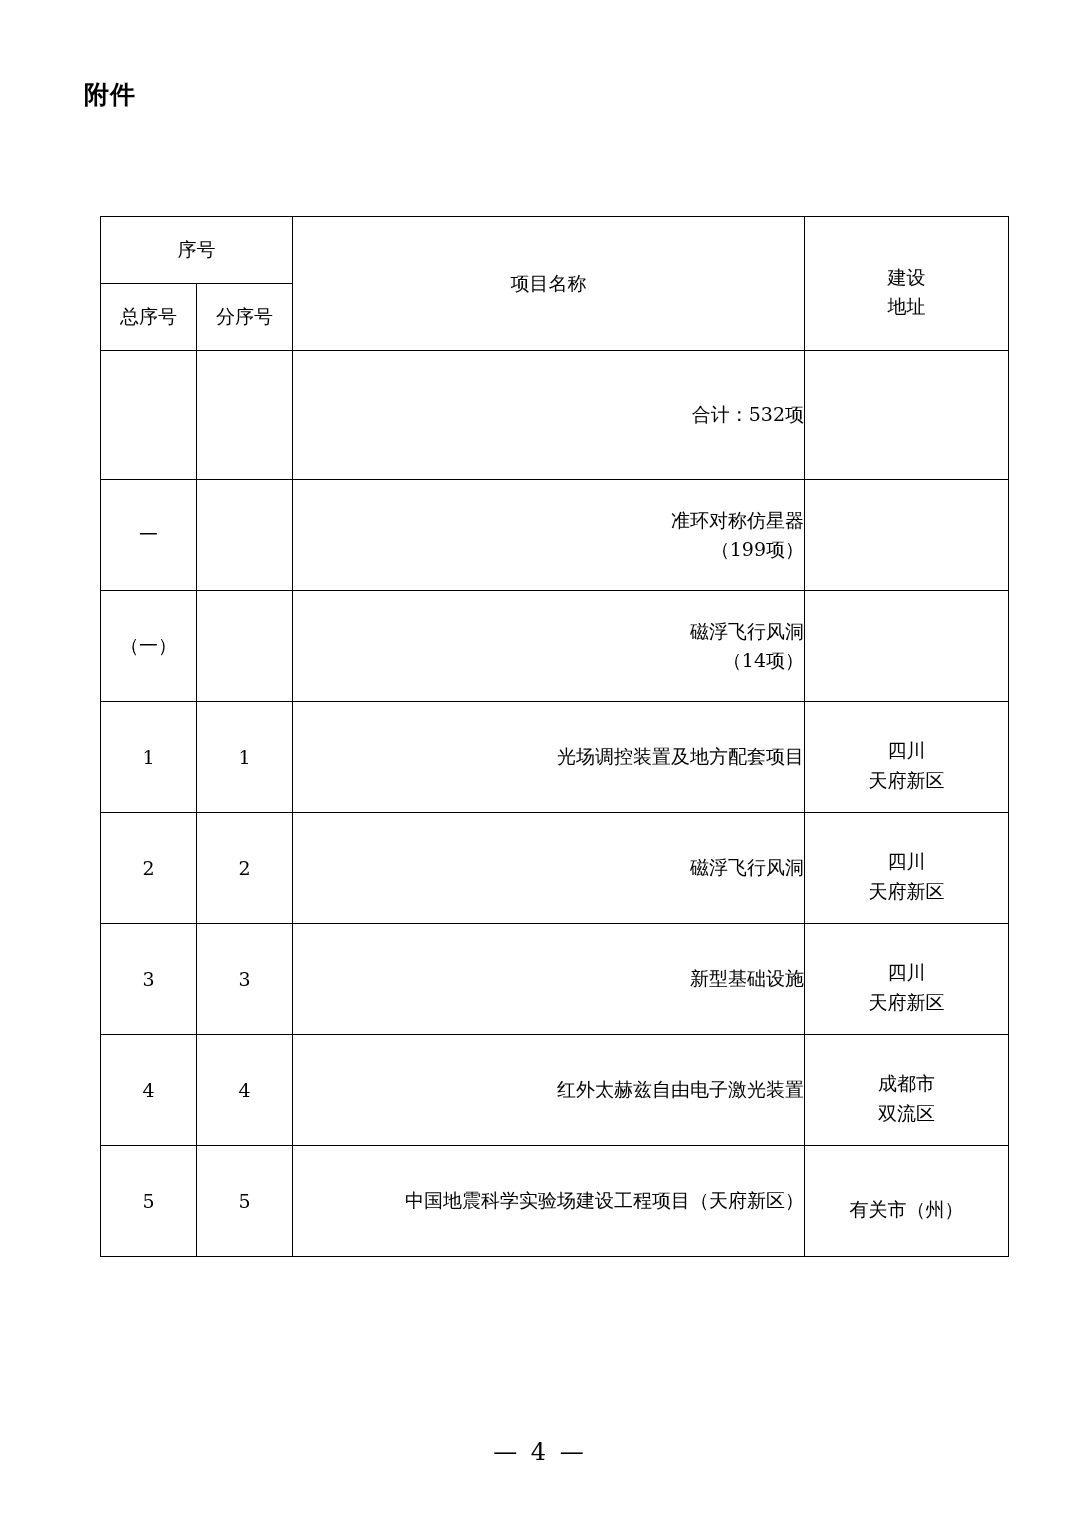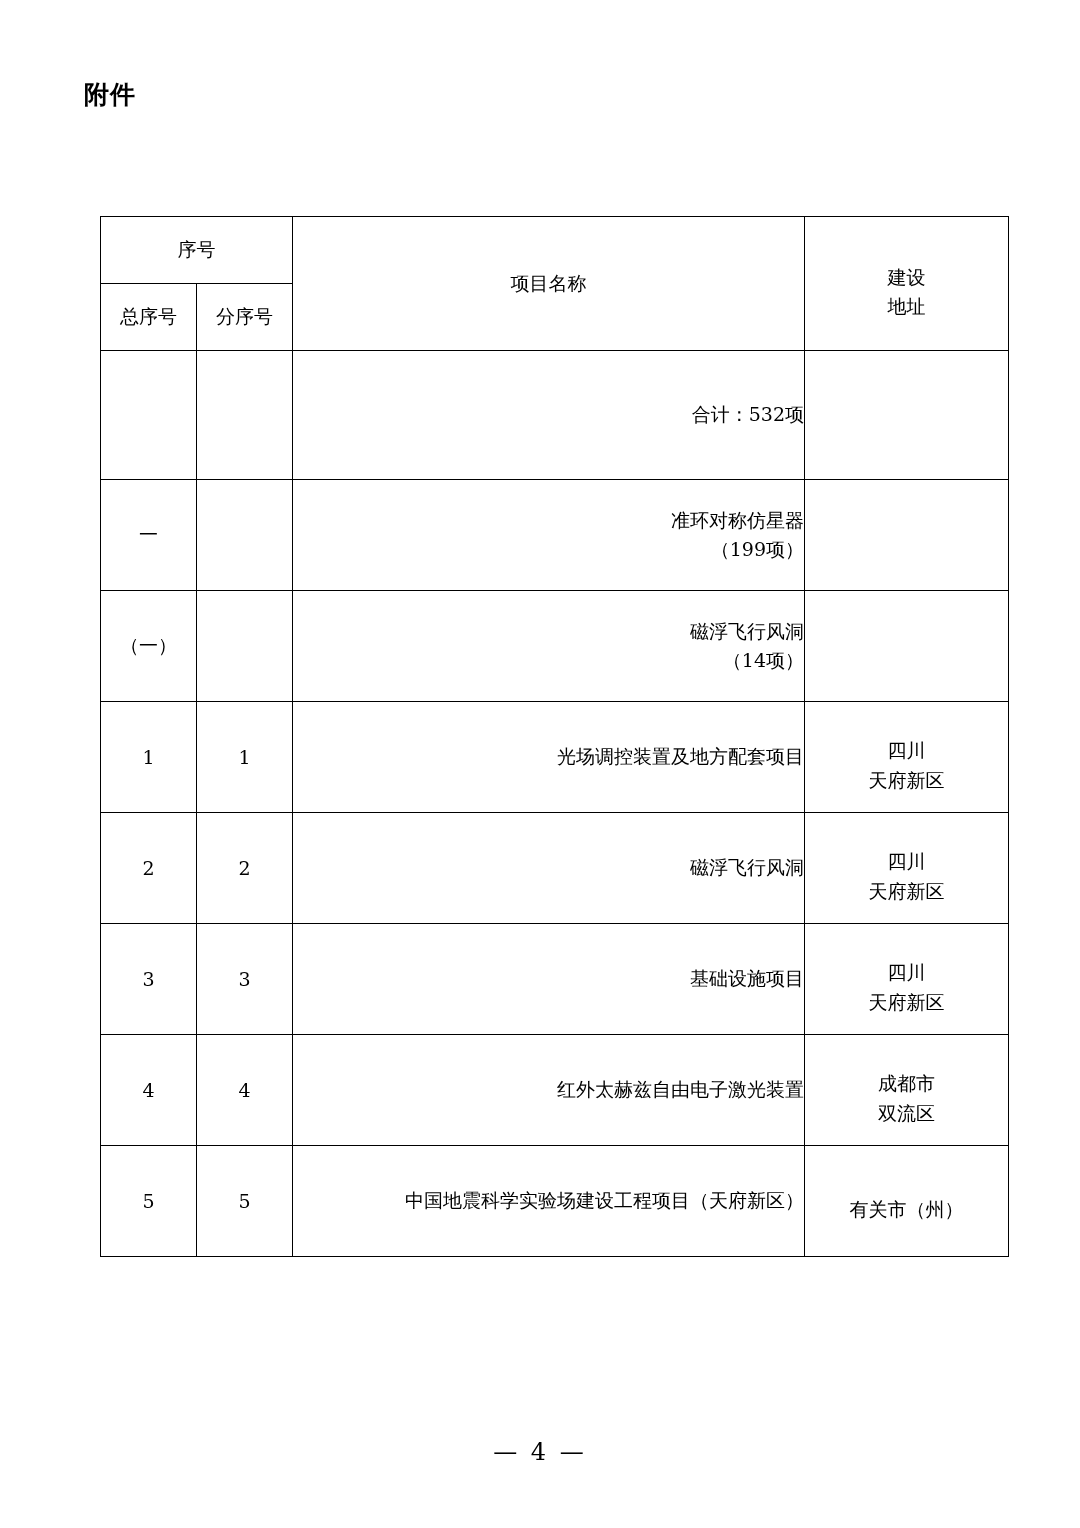--- a/index.html
+++ b/index.html
@@ -201,21 +201,21 @@
             <span>四川</span><br>
             <span>天府新区</span>
           </div>
         </td>
       </tr>
       <tr class="row-med">
         <td class="cell-center">3</td>
         <td class="cell-center">3</td>
         <td class="cell-left">
           <div class="multi-line">
-            <span>基础设施项目</span>
+            <span>新型基础设施</span>
           </div>
         </td>
         <td class="cell-center">
           <div class="addr-line">
             <span>四川</span><br>
             <span>天府新区</span>
           </div>
         </td>
       </tr>
       <tr class="row-med">

